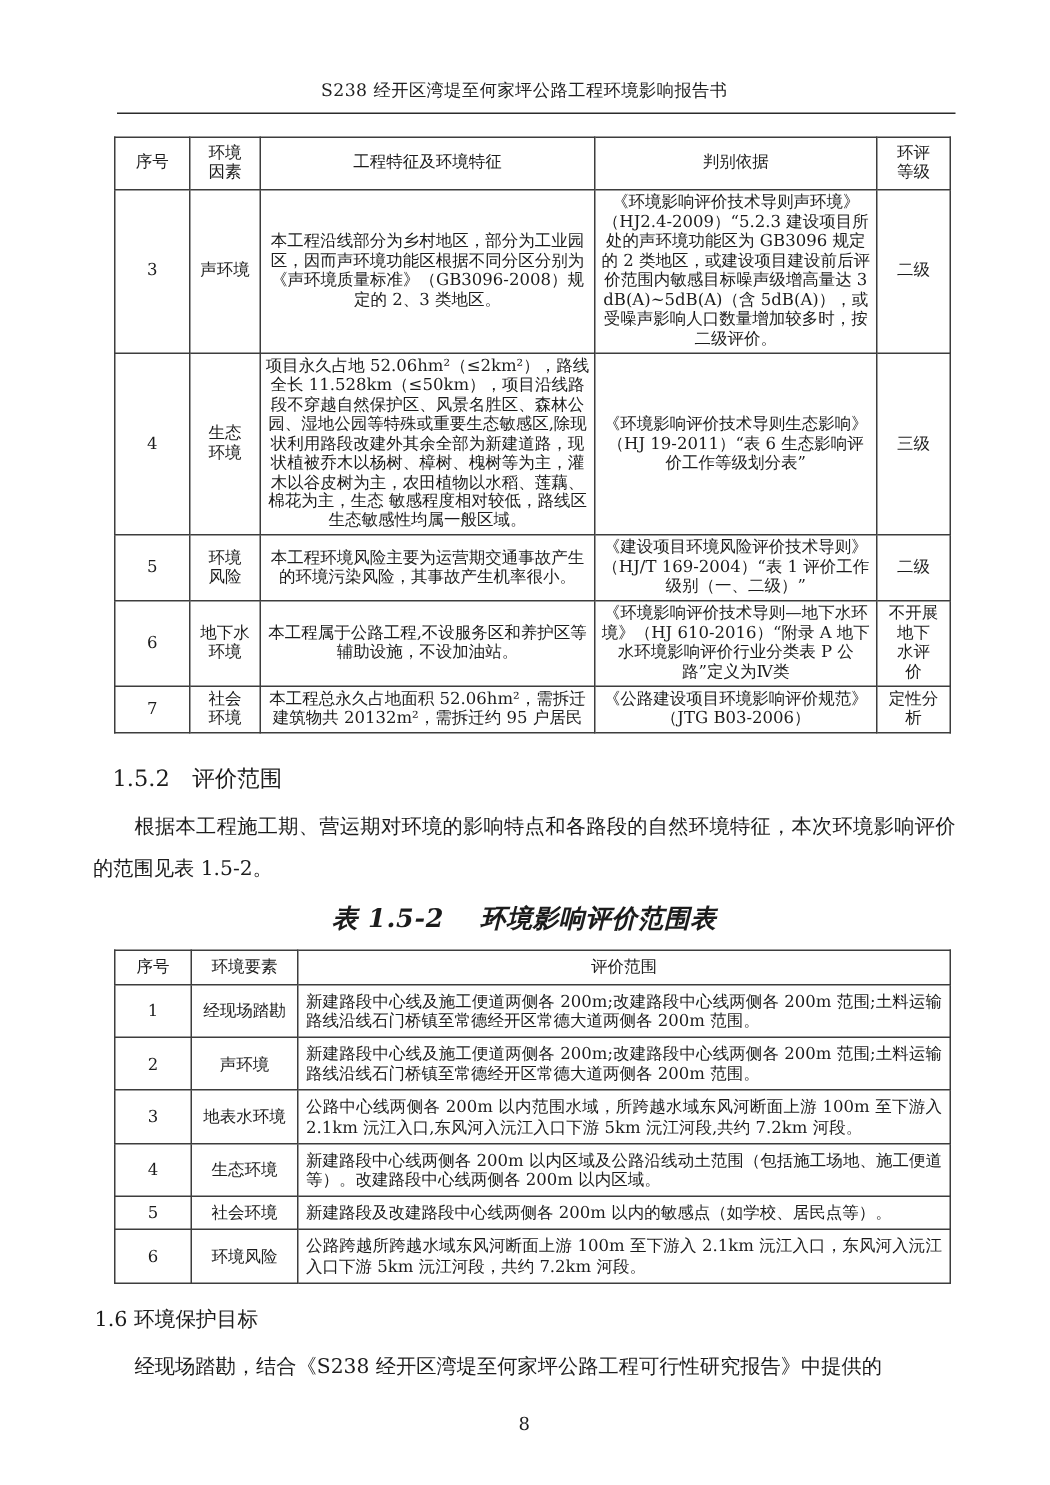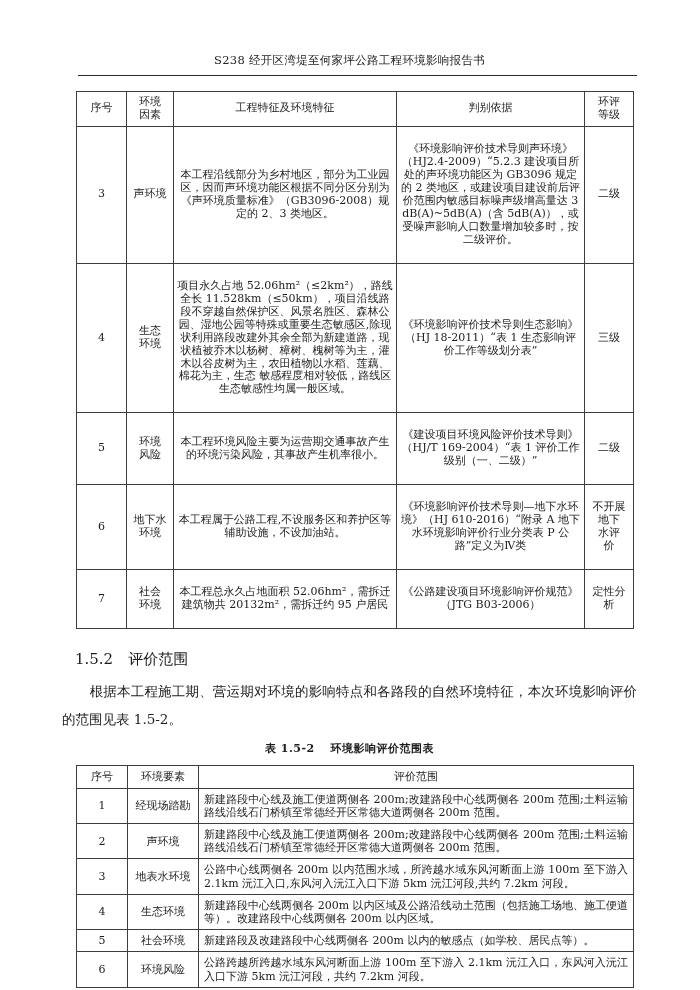--- a/index.html
+++ b/index.html
@@ -10,33 +10,33 @@
   }
   .page{box-sizing:border-box;width:700px;height:990px;padding:53px 63px 0 62px;position:relative;}
 
   
   .doc-header{text-align:center;font-size:11.5px;letter-spacing:.3px;color:#222;}
   .header-rule{border:none;border-top:1.6px solid #2b2b2b;margin:7px 0 0 16px;}
 
   
   table{border-collapse:collapse;table-layout:fixed;width:557px;margin-left:14px;}
   table{border:1.6px solid #333;}
-  td{border:1px solid #3d3d3d;font-size:11px;line-height:1.18;padding:16px 3px;
+  td{border:1px solid #3d3d3d;font-size:11px;line-height:1.18;padding:2px 3px;
      text-align:center;vertical-align:middle;color:#1c1c1c;word-break:break-all;}
   .t1{margin-top:15px;}
   .t1 .hdr td{padding:4px 2px;}
   .wrap-pre{white-space:pre-line;}
   .cell-left{text-align:justify;text-justify:inter-ideograph;}
   .u{text-underline-offset:3px;}
 
   
   .h-152{margin:21px 0 0 13px;font-size:15px;font-weight:normal;}
   .body-par{margin:9px 0 0 0;font-size:13.5px;line-height:2.05;text-indent:2.05em;
             text-align:justify;text-justify:inter-ideograph;}
-  .tbl-caption{margin-top:8px;text-align:center;font-weight:bold;font-size:11px;letter-spacing:.5px;}
+  .tbl-caption{margin-top:8px;text-align:center;font-weight:bold;font-size:17px;letter-spacing:.5px;font-style:italic;}
   .t2{margin-top:9px;}
   .t2 td{padding:4px 5px;line-height:1.2;}
   .h-16{margin:15px 0 0 1px;font-size:13.8px;font-weight:normal;}
   .page-number{margin-top:17px;text-align:center;font-size:12px;}
 </style>
 </head>
 <body>
 
 <div class="page">
 
@@ -66,21 +66,21 @@
       <td class="wrap-pre">声环境</td>
       <td>本工程沿线部分为乡村地区，部分为工业园区，因而声环境功能区根据不同分区分别为《声环境质量标准》（GB3096-2008）规定的 2、3 类地区。</td>
       <td>《环境影响评价技术导则声环境》（HJ2.4-2009）“5.2.3 建设项目所处的声环境功能区为 GB3096 规定的 2 类地区，或建设项目建设前后评价范围内敏感目标噪声级增高量达 3dB(A)~5dB(A)（含 5dB(A)），或受噪声影响人口数量增加较多时，按二级评价。</td>
       <td class="wrap-pre">二级</td>
     </tr>
     <tr>
       <td>4</td>
       <td class="wrap-pre">生态
 环境</td>
       <td><span>项目永久占地 52.06hm²（≤2km²），路线全长 11.528km（≤50km），项目沿线路段不穿越自然保护区、风景名胜区、森林公园、湿地公园等特殊或重要生态敏感区,除现状利用路段改建外其余全部为新建道路，现状植被乔木以杨树、樟树、槐树等为主，灌木以谷皮树为主，农田植物以水稻、莲藕、棉花为主，</span><span class="u">生态 敏</span><span>感程度相对较低，路线区生态敏感性均属一般区域。</span></td>
-      <td>《环境影响评价技术导则生态影响》（HJ 18-2011）“表 1  生态影响评价工作等级划分表”</td>
+      <td>《环境影响评价技术导则生态影响》（HJ 19-2011）“表 6  生态影响评价工作等级划分表”</td>
       <td class="wrap-pre">三级</td>
     </tr>
     <tr>
       <td>5</td>
       <td class="wrap-pre">环境
 风险</td>
       <td>本工程环境风险主要为运营期交通事故产生的环境污染风险，其事故产生机率很小。</td>
       <td>《建设项目环境风险评价技术导则》（HJ/T 169-2004）“表 1  评价工作级别（一、二级）”</td>
       <td class="wrap-pre">二级</td>
     </tr>

